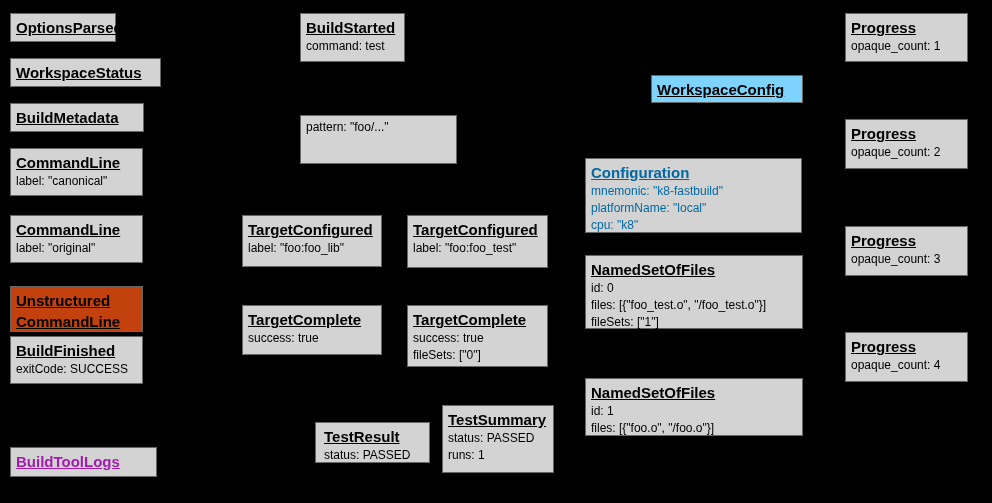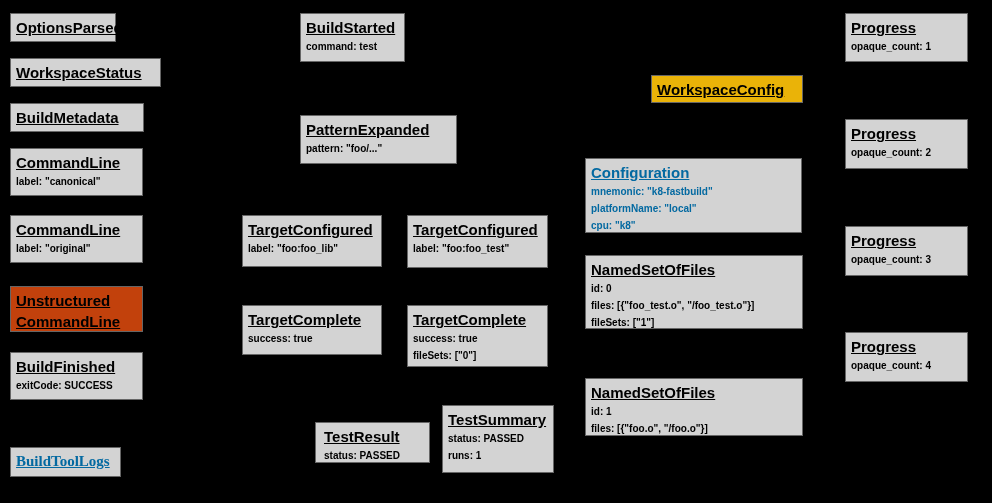--- a/index.html
+++ b/index.html
@@ -24,24 +24,23 @@
     color: #000000;
   }
   .node-title {
     font-size: 15px;
     font-weight: bold;
     text-decoration: underline;
     line-height: 21px;
     white-space: nowrap;
   }
   .node-detail {
-    font-size: 10px;
+    font-size: 12px;
     line-height: 17px;
     white-space: nowrap;
-    font-weight: bold;
   }
 </style>
 </head>
 <body>
 
 <div class="canvas" style="background: rgb(0, 0, 0);">
     <div class="node" style="left: 10px; top: 13px; width: 106px; height: 29px; background: rgb(211, 211, 211); border-color: rgb(102, 102, 102); color: rgb(0, 0, 0);">
       <div class="node-title">OptionsParsed</div>
     </div>
     <div class="node" style="left: 10px; top: 58px; width: 151px; height: 29px; background: rgb(211, 211, 211); border-color: rgb(102, 102, 102); color: rgb(0, 0, 0);">
@@ -55,33 +54,32 @@
       <div class="node-detail">label: "canonical"</div>
     </div>
     <div class="node" style="left: 10px; top: 215px; width: 133px; height: 48px; background: rgb(211, 211, 211); border-color: rgb(102, 102, 102); color: rgb(0, 0, 0);">
       <div class="node-title">CommandLine</div>
       <div class="node-detail">label: "original"</div>
     </div>
     <div class="node" style="left: 10px; top: 286px; width: 133px; height: 46px; background: #c2410c; border-color: rgb(102, 102, 102); color: rgb(0, 0, 0);">
       <div class="node-title">Unstructured</div>
       <div class="node-title">CommandLine</div>
     </div>
-    <div class="node" style="left: 10px; top: 352px; width: 133px; height: 48px; background: rgb(211, 211, 211); border-color: rgb(102, 102, 102); color: rgb(0, 0, 0);">
+    <div class="node" style="left: 10px; top: 336px; width: 133px; height: 48px; background: rgb(211, 211, 211); border-color: rgb(102, 102, 102); color: rgb(0, 0, 0);">
       <div class="node-title">BuildFinished</div>
       <div class="node-detail">exitCode: SUCCESS</div>
     </div>
-    <div class="node" style="left: 10px; top: 447px; width: 111px; height: 30px; background: rgb(211, 211, 211); border-color: rgb(102, 102, 102); color: #0369a1; font-family: Liberation Serif, serif;">
+    <div class="node" style="left: 10px; top: 447px; width: 147px; height: 30px; background: rgb(211, 211, 211); border-color: rgb(102, 102, 102); color: #a21caf;">
       <div class="node-title">BuildToolLogs</div>
     </div>
     <div class="node" style="left: 300px; top: 13px; width: 105px; height: 49px; background: rgb(211, 211, 211); border-color: rgb(102, 102, 102); color: rgb(0, 0, 0);">
       <div class="node-title">BuildStarted</div>
       <div class="node-detail">command: test</div>
     </div>
     <div class="node" style="left: 300px; top: 115px; width: 157px; height: 49px; background: rgb(211, 211, 211); border-color: rgb(102, 102, 102); color: rgb(0, 0, 0);">
-      <div class="node-title">PatternExpanded</div>
       <div class="node-detail">pattern: "foo/..."</div>
     </div>
     <div class="node" style="left: 242px; top: 215px; width: 140px; height: 52px; background: rgb(211, 211, 211); border-color: rgb(102, 102, 102); color: rgb(0, 0, 0);">
       <div class="node-title">TargetConfigured</div>
       <div class="node-detail">label: "foo:foo_lib"</div>
     </div>
     <div class="node" style="left: 407px; top: 215px; width: 141px; height: 53px; background: rgb(211, 211, 211); border-color: rgb(102, 102, 102); color: rgb(0, 0, 0);">
       <div class="node-title">TargetConfigured</div>
       <div class="node-detail">label: "foo:foo_test"</div>
     </div>
@@ -96,21 +94,21 @@
     </div>
     <div class="node" style="left: 315px; top: 422px; width: 115px; height: 41px; background: rgb(211, 211, 211); border-color: rgb(102, 102, 102); color: rgb(0, 0, 0); padding-left: 8px;">
       <div class="node-title">TestResult</div>
       <div class="node-detail">status: PASSED</div>
     </div>
     <div class="node" style="left: 442px; top: 405px; width: 112px; height: 68px; background: rgb(211, 211, 211); border-color: rgb(102, 102, 102); color: rgb(0, 0, 0);">
       <div class="node-title">TestSummary</div>
       <div class="node-detail">status: PASSED</div>
       <div class="node-detail">runs: 1</div>
     </div>
-    <div class="node" style="left: 651px; top: 75px; width: 152px; height: 28px; background: #eab308; border-color: rgb(102, 102, 102); color: rgb(0, 0, 0);">
+    <div class="node" style="left: 651px; top: 75px; width: 152px; height: 28px; background: #7dd3fc; border-color: rgb(102, 102, 102); color: rgb(0, 0, 0);">
       <div class="node-title">WorkspaceConfig</div>
     </div>
     <div class="node" style="left: 585px; top: 158px; width: 217px; height: 75px; background: rgb(211, 211, 211); border-color: rgb(102, 102, 102); color: #0369a1;">
       <div class="node-title">Configuration</div>
       <div class="node-detail">mnemonic: "k8-fastbuild"</div>
       <div class="node-detail">platformName: "local"</div>
       <div class="node-detail">cpu: "k8"</div>
     </div>
     <div class="node" style="left: 585px; top: 255px; width: 218px; height: 74px; background: rgb(211, 211, 211); border-color: rgb(102, 102, 102); color: rgb(0, 0, 0);">
       <div class="node-title">NamedSetOfFiles</div>

